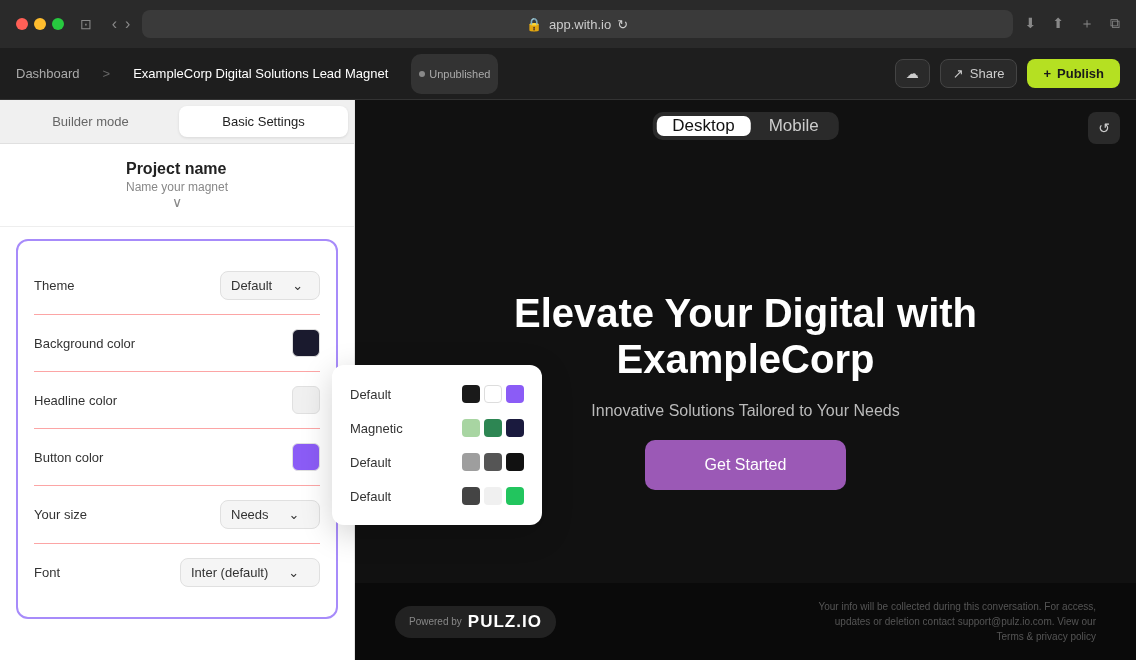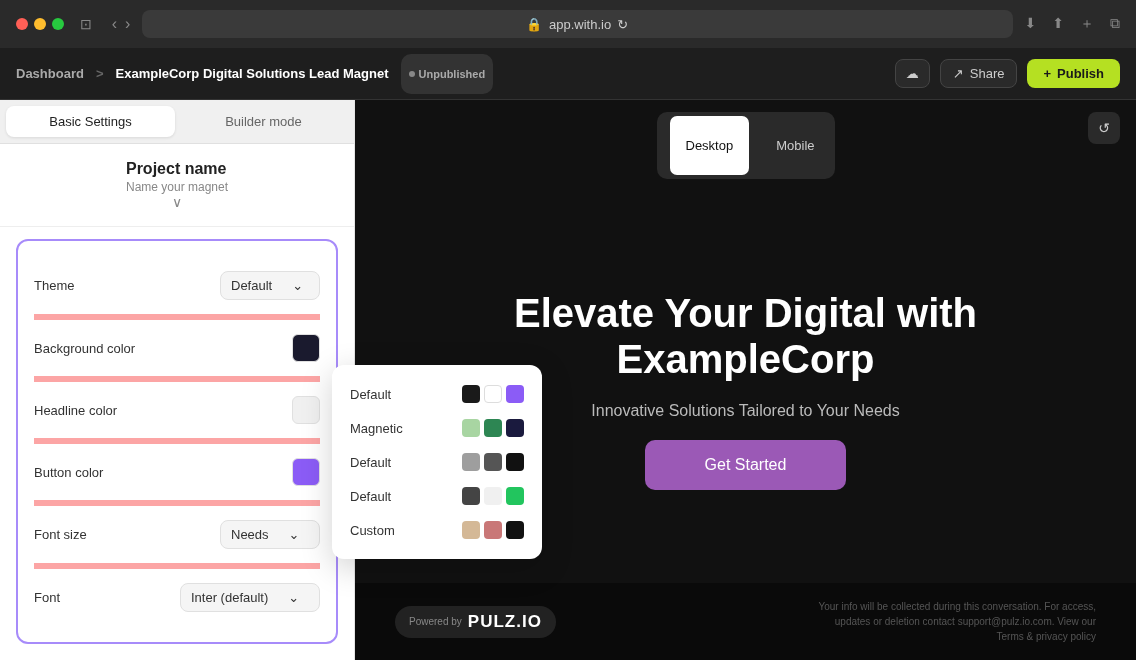--- a/index.html
+++ b/index.html
@@ -72,24 +72,23 @@
       height: 52px;
       display: flex;
       align-items: center;
       padding: 0 16px;
       gap: 12px;
       border-bottom: 1px solid #333;
     }
     .breadcrumb {
       display: flex;
       align-items: center;
-      gap: 12px;
+      gap: 23px;
       color: #aaa;
       font-size: 13px;
-      font-weight: bold;
     }
     .breadcrumb-link {
       color: #aaa;
     }
     .breadcrumb-separator {
       color: #666;
     }
     .breadcrumb-current {
       color: #fff;
       text-align: right;
@@ -236,21 +235,21 @@
       font-size: 11px;
       color: #888;
       margin-top: 2px;
     }
 
     .setting-row {
       display: flex;
       align-items: center;
       justify-content: space-between;
       padding: 14px 0;
-      border-bottom: 6px solid #fca5a5;
+      border-bottom: 1px solid #fca5a5;
     }
     .setting-row:last-child {
       border-bottom: none;
     }
     .setting-label {
       font-size: 13px;
       color: #333;
       font-weight: 500;
     }
 
@@ -328,28 +327,27 @@
       left: 50%;
       transform: translateX(-50%);
       display: flex;
       background: #2a2a2a;
       border-radius: 10px;
       padding: 4px;
       gap: 2px;
       z-index: 10;
     }
     .preview-tab {
-      padding: 22px 16px;
+      padding: 0 16px;
       border-radius: 7px;
-      font-size: 13px;
+      font-size: 17px;
       cursor: pointer;
       color: #ccc;
       border: none;
       background: transparent;
-      margin-left: 9px;
     }
     .preview-tab.active {
       background: #fff;
       color: #111;
       font-weight: 500;
     }
     .preview-refresh {
       position: absolute;
       top: 12px;
       right: 16px;
@@ -495,22 +493,22 @@
       <span>Publish</span>
     </button>
   </div>
 </div>
 
 <div class="main-layout">
 
   <div class="left-panel">
 
     <div class="panel-tabs">
+      <button class="tab-btn inactive">Builder mode</button>
       <button class="tab-btn active">Basic Settings</button>
-      <button class="tab-btn inactive">Builder mode</button>
     </div>
 
     <div class="panel-section">
       <div class="section-header">
         <div>
           <div class="section-title">Project name</div>
           <div class="section-subtitle">Name your magnet</div>
         </div>
         <span class="section-chevron">∨</span>
       </div>
@@ -535,21 +533,21 @@
         <span class="setting-label">Headline color</span>
         <div class="color-swatch" style="background:#f0f0f0;"></div>
       </div>
 
       <div class="setting-row">
         <span class="setting-label">Button color</span>
         <div class="color-swatch" style="background:#8b5cf6;"></div>
       </div>
 
       <div class="setting-row">
-        <span class="setting-label">Font size</span>
+        <span class="setting-label">Your size</span>
         <div class="dropdown-select">
           <span>Needs</span>
           <span>⌄</span>
         </div>
       </div>
 
       <div class="setting-row">
         <span class="setting-label">Font</span>
         <div class="dropdown-select" style="min-width:140px;">
           <span>Inter (default)</span>
@@ -611,21 +609,13 @@
     </div>
   </div>
   <div class="theme-option">
     <span class="theme-option-name">Default</span>
     <div class="theme-swatches">
       <div class="swatch-sm" style="background:#444444;"></div>
       <div class="swatch-sm" style="background:#f0f0f0;"></div>
       <div class="swatch-sm" style="background:#22c55e;"></div>
     </div>
   </div>
-  <div class="theme-option">
-    <span class="theme-option-name">Custom</span>
-    <div class="theme-swatches">
-      <div class="swatch-sm" style="background:#d4b896;"></div>
-      <div class="swatch-sm" style="background:#c97777;"></div>
-      <div class="swatch-sm" style="background:#111111;"></div>
-    </div>
-  </div>
 </div>
 
 </body></html>

